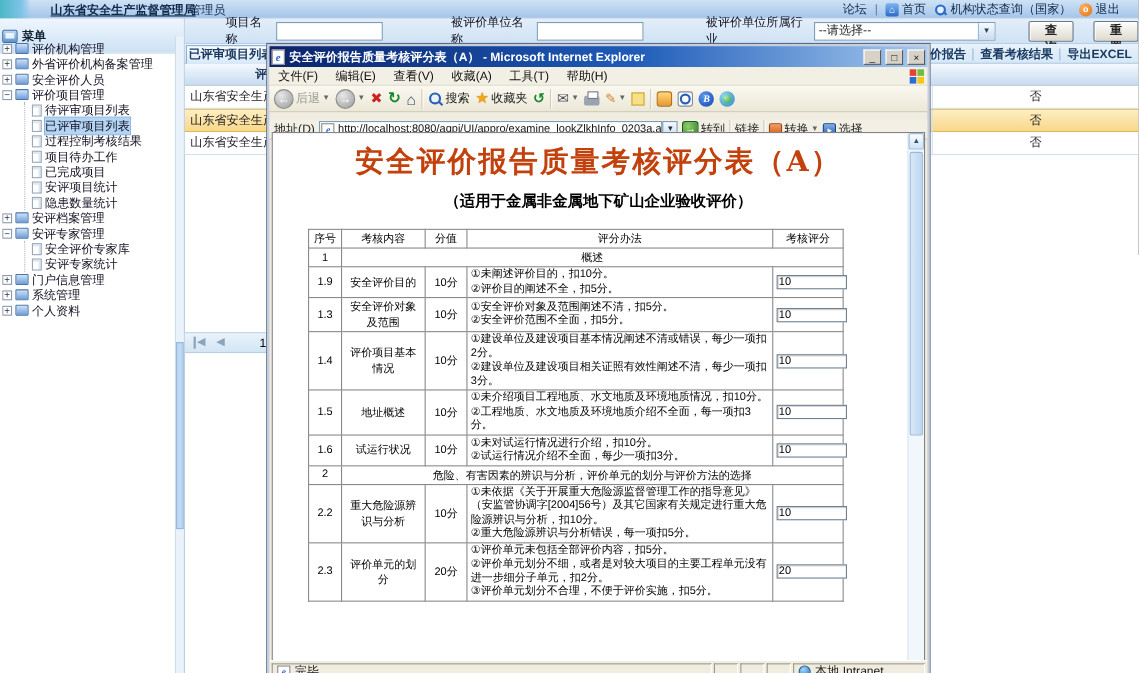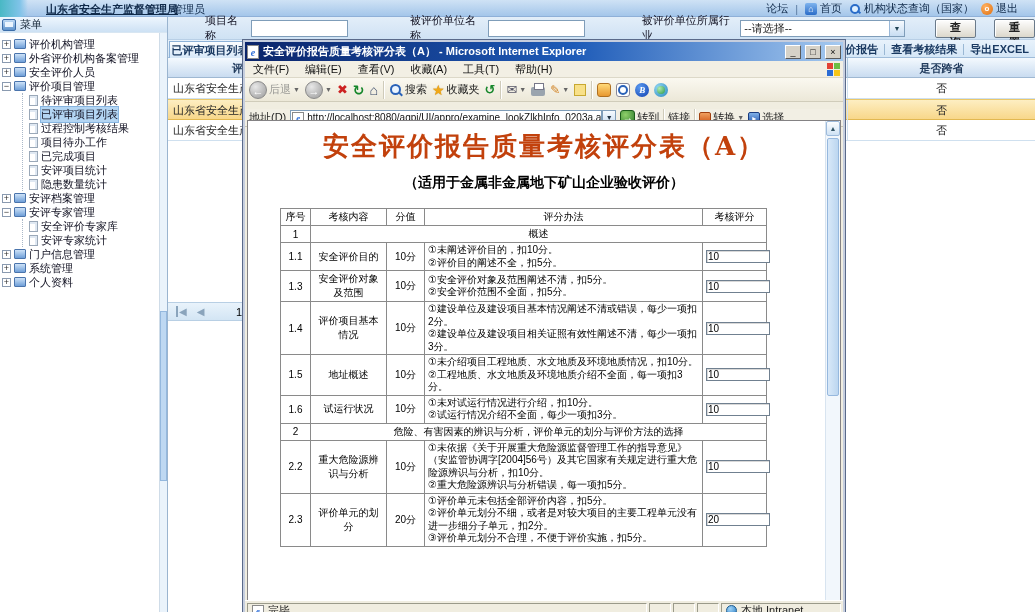--- a/index.html
+++ b/index.html
@@ -23,23 +23,23 @@
   .ico-mag::before { content:""; position:absolute; left:1px; top:1px; width:6px; height:6px;
     border:2px solid #2a6cc8; border-radius:50%; background:#dff0ff; }
   .ico-mag::after { content:""; position:absolute; left:8px; top:8px; width:4px; height:2px;
     background:#2a6cc8; transform:rotate(45deg); }
   .ico-exit { width:12px; height:12px; border-radius:50%; background:radial-gradient(circle at 35% 30%,#ffb060,#e07010);
     color:#fff; font-size:8px; line-height:12px; text-align:center; font-weight:bold; }
 
   
   .sidebar { position:absolute; left:0; top:17px; width:168px; bottom:0; background:#fff;
     border-right:1px solid #9ab4cf; }
-  .menu-head { height:16px; background:linear-gradient(180deg,#eef6fe,#cde1f4);
+  .menu-head { height:32px; background:linear-gradient(180deg,#eef6fe,#cde1f4);
     border-bottom:1px solid #d8e6f2; display:flex; align-items:center; gap:4px; padding-left:2px;
-    font-size:11px; color:#123; }
+    font-size:11px; color:#123;font-weight:bold; }
   .ico-menu { width:14px; height:12px; background:linear-gradient(#bcd8f4,#5f93cc); border:1px solid #3a6ca8;
     border-radius:2px; position:relative; }
   .ico-menu::after { content:""; position:absolute; left:2px; top:2px; width:8px; height:5px; background:#eaf4fe; }
   .tree { position:absolute; left:2px; top:20px; right:9px; bottom:0; font-size:11px; color:#112; overflow:hidden; }
   .tree-row { display:flex; align-items:center; gap:3px; height:14px; white-space:nowrap; cursor:pointer; }
   .toggle { width:9px; height:9px; border:1px solid #8a9ab0; background:#fff; font-size:9px; line-height:7px;
     text-align:center; color:#333; flex:0 0 9px; }
   .node-icon.folder { width:12px; height:10px; background:linear-gradient(#cde2f8,#6f9fd8); border:1px solid #4a74ac;
     border-radius:1px; flex:0 0 12px; }
   .node-icon.page { width:9px; height:11px; background:#fff; border:1px solid #9aa8b8; flex:0 0 9px;
@@ -351,21 +351,20 @@
         <span>查看评价报告</span>
         <span class="act-sep"></span>
         <span>查看考核结果</span>
         <span class="act-sep"></span>
         <span>导出EXCEL</span>
       </div>
     </div>
 
     <div class="list-head">
       <span class="lh-partial">评审</span>
-      <span class="lh-cross">是否跨省</span>
     </div>
     <div class="list-rows">
         <div class="list-row">
           <span class="cell-name">山东省安全生产监督</span>
           <span class="cell-cross">否</span>
         </div>
         <div class="list-row hl">
           <span class="cell-name">山东省安全生产监督</span>
           <span class="cell-cross">否</span>
         </div>
@@ -509,21 +508,21 @@
               <th>考核内容</th>
               <th>分值</th>
               <th>评分办法</th>
               <th>考核评分</th>
             </tr>
             <tr>
               <td class="c">1</td>
               <td class="c" colspan="4">概述</td>
             </tr>
             <tr>
-              <td class="c">1.1</td>
+              <td class="c">1.9</td>
               <td class="c">安全评价目的</td>
               <td class="c">10分</td>
               <td class="method">①未阐述评价目的，扣10分。
 ②评价目的阐述不全，扣5分。</td>
               <td class="scorecell"><input value="10" style=""></td>
             </tr>
             <tr>
               <td class="c">1.3</td>
               <td class="c">安全评价对象及范围</td>
               <td class="c">10分</td>

